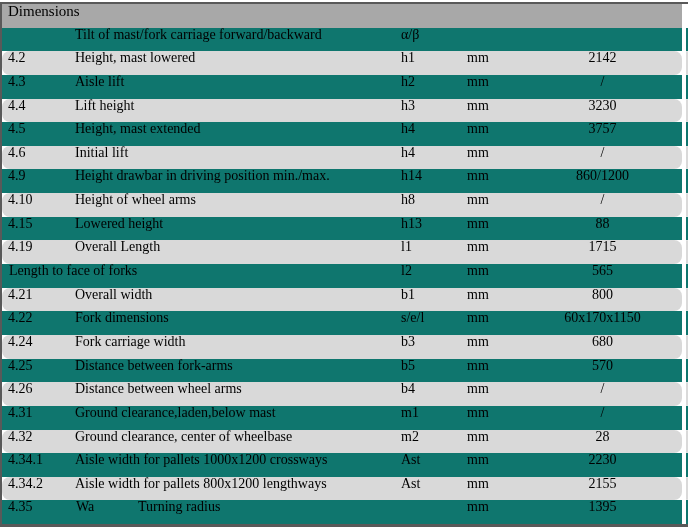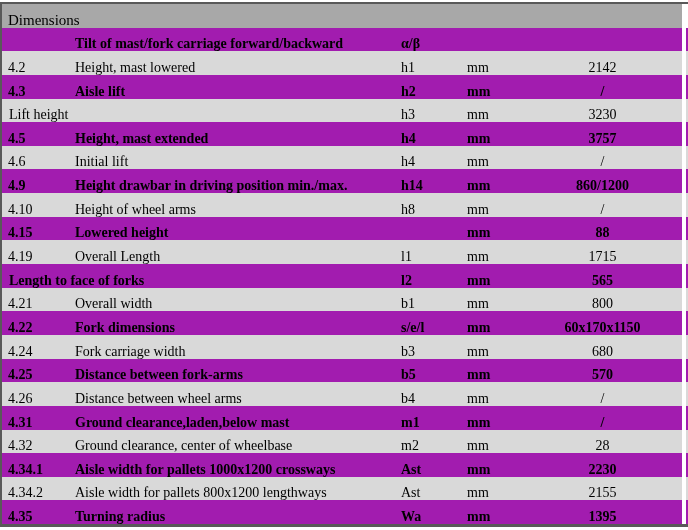--- a/index.html
+++ b/index.html
@@ -26,33 +26,33 @@
   }
   .row {
     flex: 1;
     display: flex;
     align-items: stretch;
     min-height: 0;
   }
   .row-main {
     flex: 1;
     display: flex;
-    align-items: flex-end;
+    align-items: flex-start;
   }
   .gap {
     width: 4px;
     background: #ffffff;
   }
   .sliver {
     width: 2px;
   }
   .header-row .row-main { background: var(--header-bg, #a8a8a8); }
   .header-row .sliver   { background: #ffffff; }
-  .shaded .row-main, .shaded .sliver { background: var(--row-alt-bg, #d9d9d9); }
-  .plain  .row-main, .plain  .sliver { background: #a21caf; font-weight: bold; }
+  .shaded .row-main, .shaded .sliver { background: var(--row-alt-bg, #d9d9d9); border-radius: 8px; }
+  .plain  .row-main, .plain  .sliver { background: #0f766e; }
   .cell {
     display: flex;
     align-items: center;
     font-size: 14px;
     line-height: 1;
     color: #000000;
     box-sizing: border-box;
     white-space: nowrap;
     overflow: hidden;
   }
@@ -106,20 +106,21 @@
       <div class="cell cell-sym">h2</div>
       <div class="cell cell-unit">mm</div>
       <div class="cell cell-val">/</div>
     </div>
     <div class="gap"></div>
     <div class="sliver"></div>
   </div>
 
   <div class="row shaded">
     <div class="row-main">
+      <div class="cell cell-ref">4.4</div>
       <div class="cell cell-desc">Lift height</div>
       <div class="cell cell-sym">h3</div>
       <div class="cell cell-unit">mm</div>
       <div class="cell cell-val">3230</div>
     </div>
     <div class="gap"></div>
     <div class="sliver"></div>
   </div>
 
   <div class="row plain">
@@ -167,20 +168,21 @@
       <div class="cell cell-val">/</div>
     </div>
     <div class="gap"></div>
     <div class="sliver"></div>
   </div>
 
   <div class="row plain">
     <div class="row-main">
       <div class="cell cell-ref">4.15</div>
       <div class="cell cell-desc">Lowered height</div>
+      <div class="cell cell-sym">h13</div>
       <div class="cell cell-unit">mm</div>
       <div class="cell cell-val">88</div>
     </div>
     <div class="gap"></div>
     <div class="sliver"></div>
   </div>
 
   <div class="row shaded">
     <div class="row-main">
       <div class="cell cell-ref">4.19</div>
@@ -308,21 +310,21 @@
       <div class="cell cell-unit">mm</div>
       <div class="cell cell-val">2155</div>
     </div>
     <div class="gap"></div>
     <div class="sliver"></div>
   </div>
 
   <div class="row plain">
     <div class="row-main">
       <div class="cell cell-ref">4.35</div>
+      <div class="cell cell-sym">Wa</div>
       <div class="cell cell-desc">Turning radius</div>
-      <div class="cell cell-sym">Wa</div>
       <div class="cell cell-unit">mm</div>
       <div class="cell cell-val">1395</div>
     </div>
     <div class="gap"></div>
     <div class="sliver"></div>
   </div>
 </div>
 
 </body></html>

